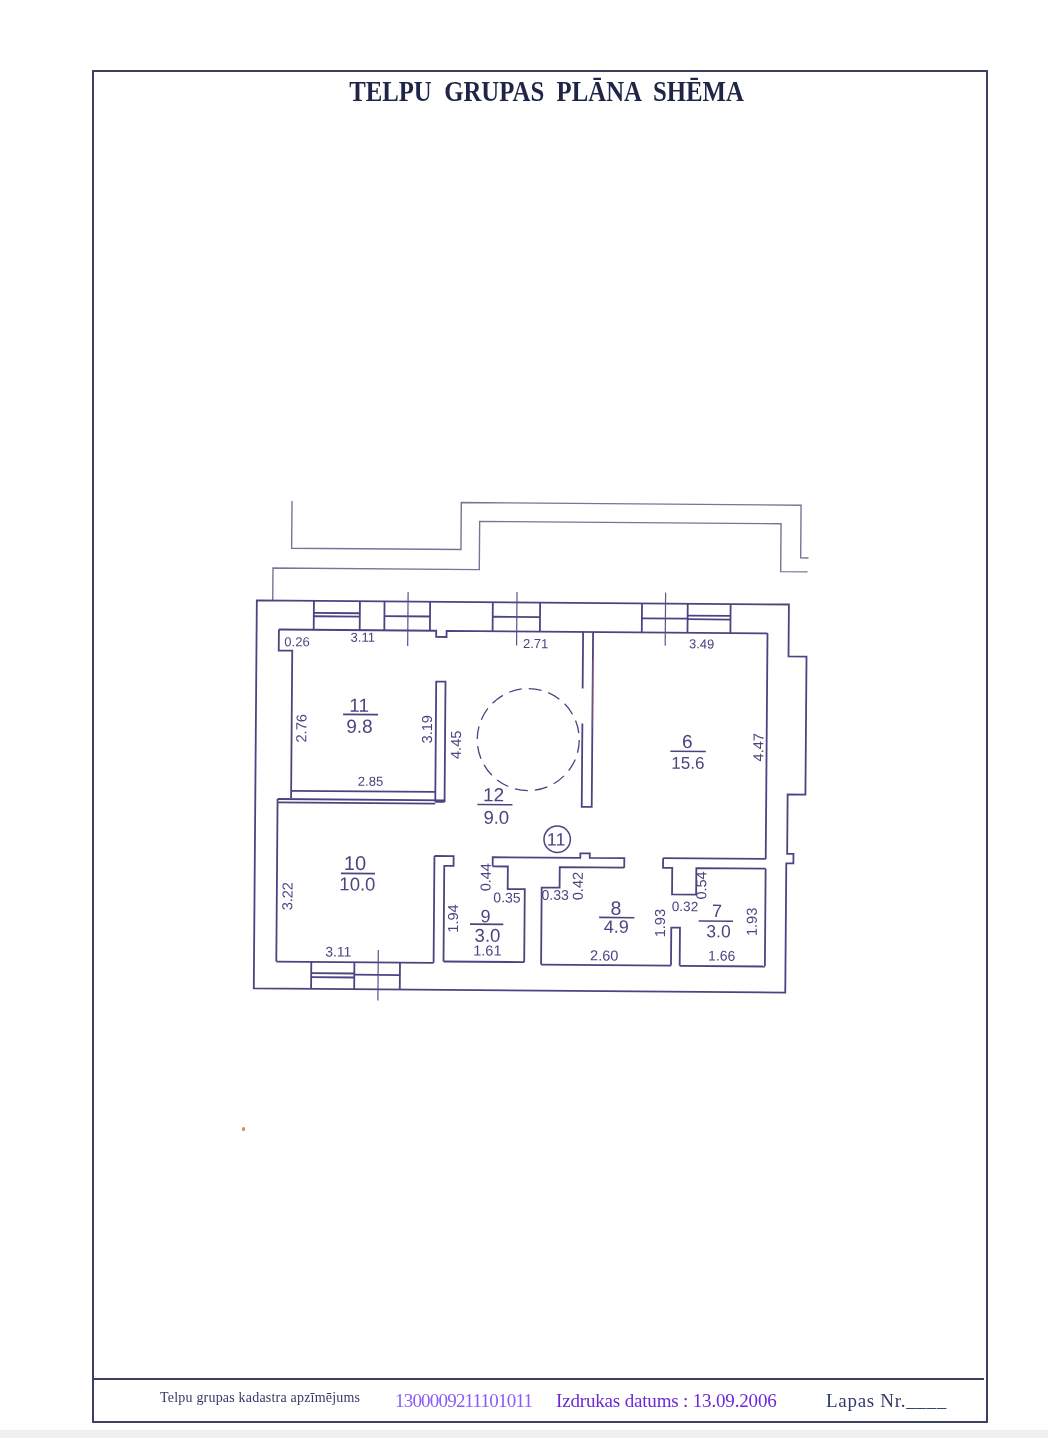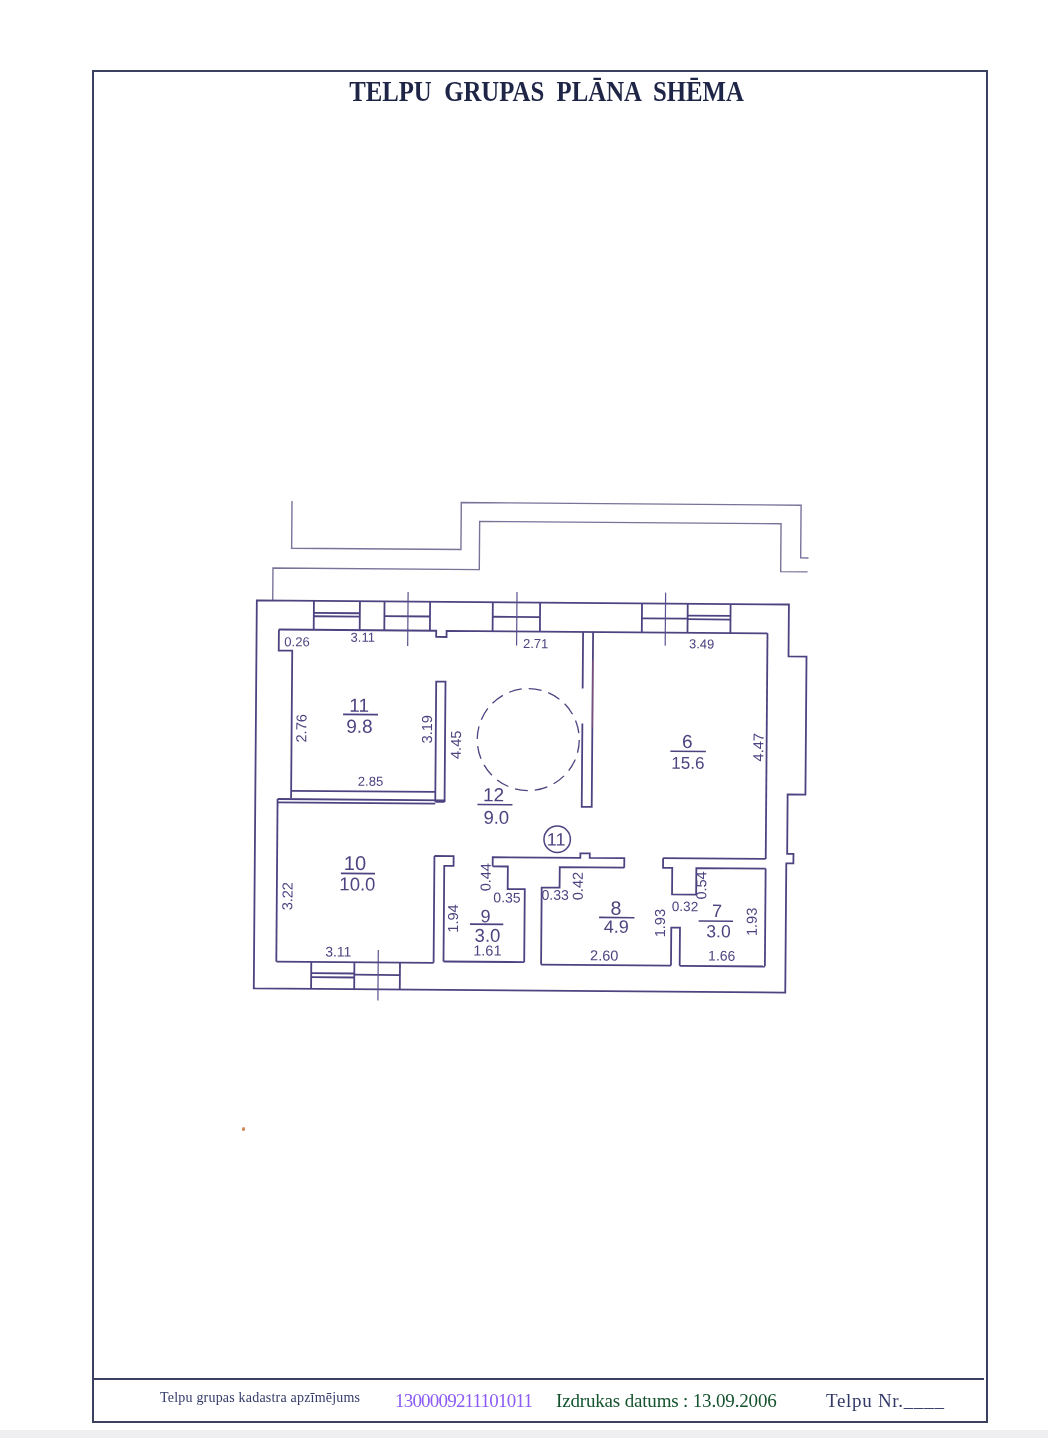--- a/index.html
+++ b/index.html
@@ -206,19 +206,19 @@
 </g>
 </g>
 </svg>
 
 <div style="position:absolute;left:92px;top:1378px;width:892px;height:0;border-top:2px solid #3c4060;"></div>
 
 <div class="serif" style="position:absolute;left:114px;top:1390px;font-size:14px;letter-spacing:0.2px;color:#333a68;margin-left:46px;">Telpu grupas kadastra apzīmējums</div>
 
 <div class="serif" style="position:absolute;left:395px;top:1390px;font-size:19px;letter-spacing:-0.8px;color:#8b5cf6;">1300009211101011</div>
 
-<div class="serif" style="position:absolute;left:556px;top:1390px;font-size:19px;letter-spacing:-0.17px;color:#14532d;">Izdrukas datums : 13.09.2006</div>
-
-<div class="serif" style="position:absolute;left:826px;top:1390px;font-size:19px;letter-spacing:0.7px;color:#333a68;">Telpu Nr.____</div>
+<div class="serif" style="position:absolute;left:556px;top:1390px;font-size:19px;letter-spacing:-0.17px;color:#6d28d9;">Izdrukas datums : 13.09.2006</div>
+
+<div class="serif" style="position:absolute;left:826px;top:1390px;font-size:19px;letter-spacing:0.7px;color:#333a68;">Lapas Nr.____</div>
 
 <div style="position:absolute;left:0;top:1430px;width:1048px;height:8px;background:#efeff1;"></div>
 
 <div style="position:absolute;left:242px;top:1127px;width:3px;height:4px;background:#d08a56;border-radius:2px;"></div>
 
 </body></html>

